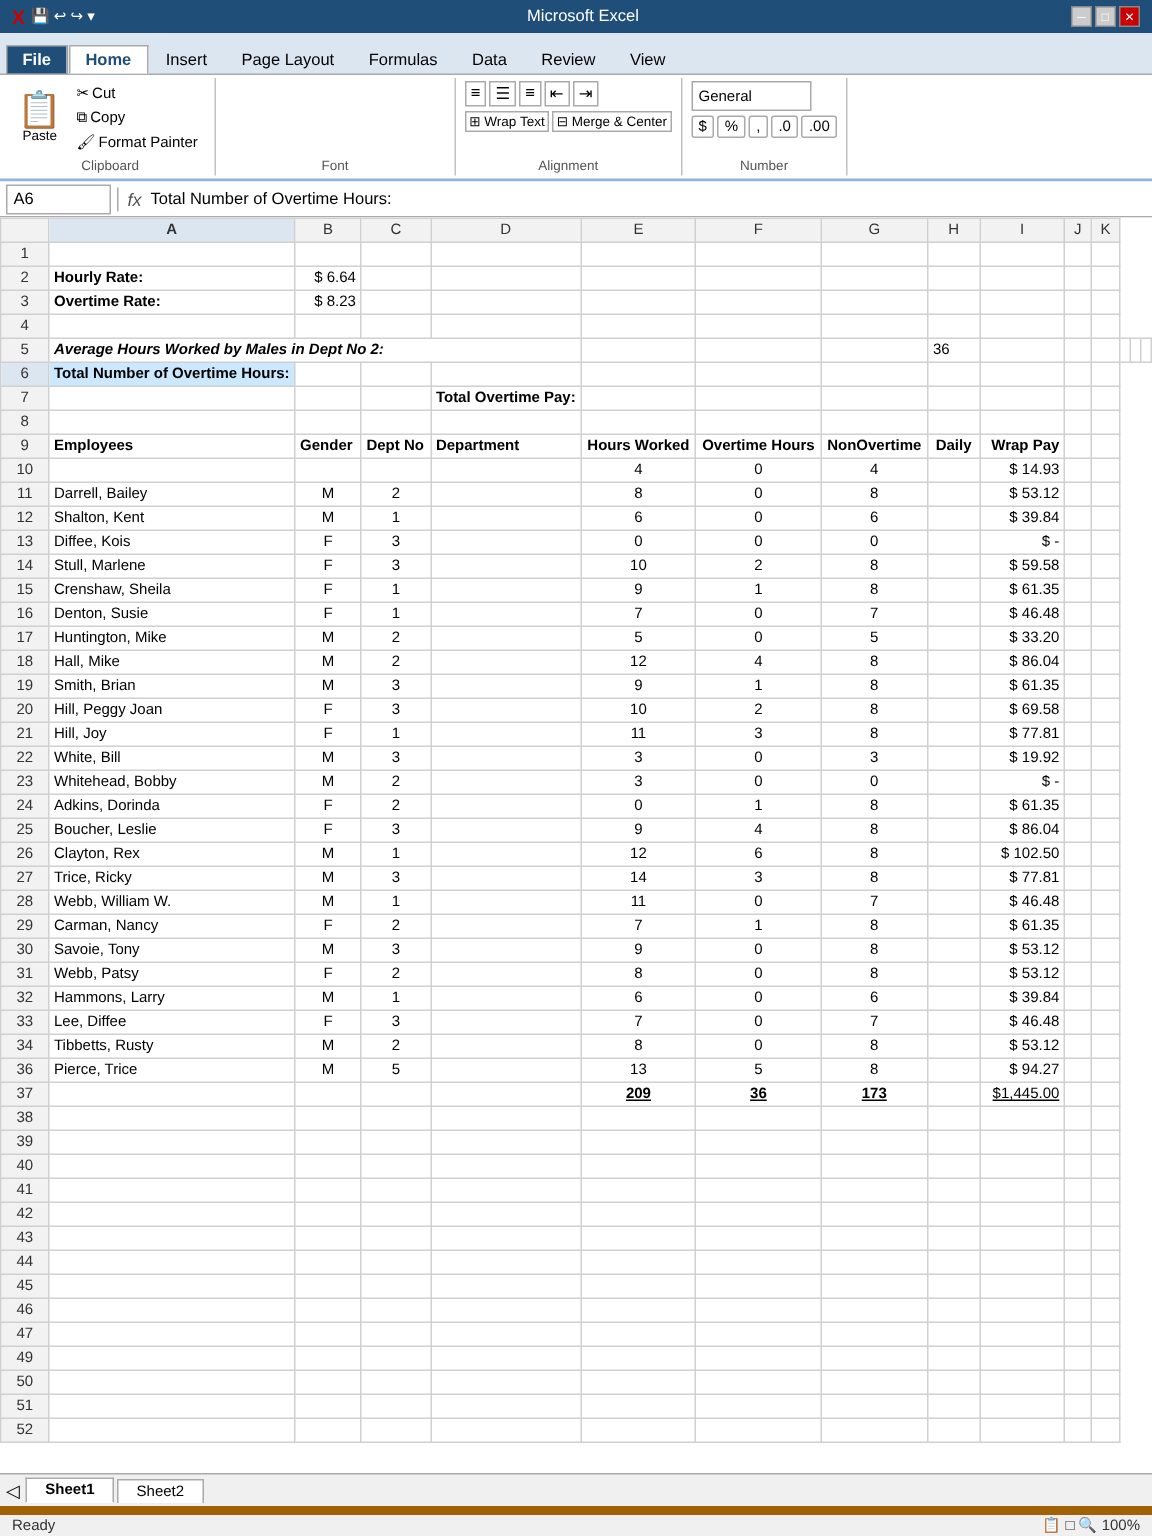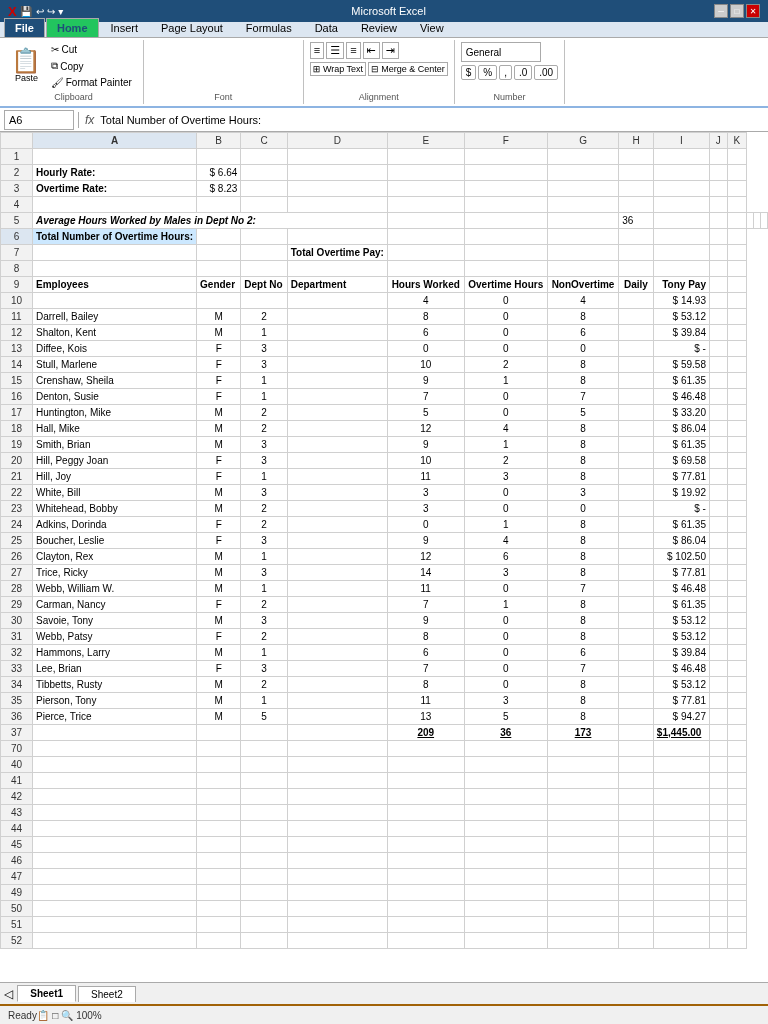--- a/index.html
+++ b/index.html
@@ -8,23 +8,23 @@
     
     .excel-window { width: 768px; height: 1024px; background: #f0f0f0; display: flex; flex-direction: column; }
 
     
     .title-bar { background: #1f4e79; color: white; padding: 3px 8px; font-size: 11px; display: flex; align-items: center; justify-content: space-between; height: 22px; }
     .title-bar-left { display: flex; align-items: center; gap: 4px; }
     .title-bar-controls { display: flex; gap: 2px; }
     .title-btn { width: 14px; height: 14px; border: 1px solid #888; background: #ccc; cursor: pointer; font-size: 8px; display: flex; align-items: center; justify-content: center; }
 
     
-    .ribbon-tabs { background: #dce6f1; display: flex; align-items: flex-end; padding: 0 4px; height: 16px; border-bottom: 1px solid #aaa; }
+    .ribbon-tabs { background: #dce6f1; display: flex; align-items: flex-end; padding: 0 4px; height: 28px; border-bottom: 1px solid #aaa; }
     .ribbon-tab { padding: 3px 10px; font-size: 11px; cursor: pointer; border: 1px solid transparent; border-bottom: none; margin-right: 1px; }
-    .ribbon-tab.active { background: #22c55e; border-color: #aaa; font-weight: bold; color: #1f4e79; }
+    .ribbon-tab.active { background: #ffffff; border-color: #aaa; font-weight: bold; color: #1f4e79; }
 
     
     .ribbon { background: white; border-bottom: 2px solid #8db4e2; display: flex; align-items: stretch; padding: 2px 4px; min-height: 70px; }
     .ribbon-group { display: flex; flex-direction: column; align-items: center; padding: 2px 6px; border-right: 1px solid #c0c0c0; min-width: 60px; }
     .ribbon-group-label { font-size: 9px; color: #555; margin-top: auto; padding-top: 2px; }
     .ribbon-group-content { display: flex; align-items: center; gap: 3px; flex: 1; }
     .ribbon-btn { display: flex; flex-direction: column; align-items: center; padding: 3px 4px; cursor: pointer; border: 1px solid transparent; border-radius: 2px; font-size: 9px; gap: 1px; }
     .ribbon-icon { width: 22px; height: 22px; display: flex; align-items: center; justify-content: center; font-size: 16px; }
     .ribbon-small-btns { display: flex; flex-direction: column; gap: 1px; }
     .ribbon-small-btn { padding: 1px 4px; cursor: pointer; font-size: 10px; border: 1px solid transparent; border-radius: 2px; display: flex; align-items: center; gap: 2px; }
@@ -55,21 +55,21 @@
     table.sheet th { background: #f2f2f2; text-align: center; font-weight: normal; color: #333; }
     table.sheet th.row-header { width: 32px; min-width: 32px; }
 
     table.sheet td { text-align: left; vertical-align: middle; }
     .selected-cell { background: #cce8ff !important; }
 
     
     .sheet-tabs { background: #f0f0f0; border-top: 1px solid #aaa; display: flex; align-items: center; padding: 2px 4px; height: 22px; }
     .sheet-tab { padding: 2px 12px; border: 1px solid #aaa; background: white; cursor: pointer; font-size: 10px; margin-right: 2px; border-bottom: none; }
     .sheet-tab.active { font-weight: bold; border-bottom: 1px solid white; }
-    .status-bar { background: #f0f0f0; border-top: 2px solid #a16207; padding: 2px 8px; font-size: 10px; color: #333; display: flex; height: 20px; align-items: center; }
+    .status-bar { background: #f0f0f0; border-top: 6px solid #a16207; padding: 2px 8px; font-size: 10px; color: #333; display: flex; justify-content: space-between; height: 20px; align-items: center; }
 
     .paste-icon { font-size: 24px; }
   </style>
 </head>
 <body>
 
 <div class="excel-window">
 
   <div class="title-bar">
     <div class="title-bar-left">
@@ -314,21 +314,21 @@
           <tr>
             <th class="row-header">9</th>
             <td style="font-weight: bold; font-size: 10px;">Employees</td>
             <td style="font-weight: bold; font-size: 10px;">Gender</td>
             <td style="font-weight: bold; font-size: 10px;">Dept No</td>
             <td style="font-weight: bold; font-size: 10px;">Department</td>
             <td style="font-weight: bold; font-size: 10px; text-align: center;">Hours Worked</td>
             <td style="font-weight: bold; font-size: 10px; text-align: center;">Overtime Hours</td>
             <td style="font-weight: bold; font-size: 10px; text-align: center;">NonOvertime</td>
             <td style="font-weight: bold; font-size: 10px; text-align: center;">Daily</td>
-            <td style="font-weight: bold; font-size: 10px; text-align: right;">Tony Pay</td>
+            <td style="font-weight: bold; font-size: 10px; text-align: right;">Wrap Pay</td>
             <td style="font-weight: bold; font-size: 10px;"></td>
             <td style="font-weight: bold; font-size: 10px;"></td>
           </tr>
           <tr>
             <th class="row-header">10</th>
             <td></td>
             <td style="text-align: center;"></td>
             <td style="text-align: center;"></td>
             <td></td>
             <td style="text-align: center;">4</td>
@@ -642,21 +642,21 @@
             <td style="text-align: center;">6</td>
             <td style="text-align: center;">0</td>
             <td style="text-align: center;">6</td>
             <td style="text-align: center;"></td>
             <td style="text-align: right;">$ 39.84</td>
             <td></td>
             <td></td>
           </tr>
           <tr>
             <th class="row-header">33</th>
-            <td>Lee, Brian</td>
+            <td>Lee, Diffee</td>
             <td style="text-align: center;">F</td>
             <td style="text-align: center;">3</td>
             <td></td>
             <td style="text-align: center;">7</td>
             <td style="text-align: center;">0</td>
             <td style="text-align: center;">7</td>
             <td style="text-align: center;"></td>
             <td style="text-align: right;">$ 46.48</td>
             <td></td>
             <td></td>
@@ -665,34 +665,20 @@
             <th class="row-header">34</th>
             <td>Tibbetts, Rusty</td>
             <td style="text-align: center;">M</td>
             <td style="text-align: center;">2</td>
             <td></td>
             <td style="text-align: center;">8</td>
             <td style="text-align: center;">0</td>
             <td style="text-align: center;">8</td>
             <td style="text-align: center;"></td>
             <td style="text-align: right;">$ 53.12</td>
-            <td></td>
-            <td></td>
-          </tr>
-          <tr>
-            <th class="row-header">35</th>
-            <td>Pierson, Tony</td>
-            <td style="text-align: center;">M</td>
-            <td style="text-align: center;">1</td>
-            <td></td>
-            <td style="text-align: center;">11</td>
-            <td style="text-align: center;">3</td>
-            <td style="text-align: center;">8</td>
-            <td style="text-align: center;"></td>
-            <td style="text-align: right;">$ 77.81</td>
             <td></td>
             <td></td>
           </tr>
           <tr>
             <th class="row-header">36</th>
             <td>Pierce, Trice</td>
             <td style="text-align: center;">M</td>
             <td style="text-align: center;">5</td>
             <td></td>
             <td style="text-align: center;">13</td>
@@ -706,26 +692,40 @@
           <tr>
             <th class="row-header">37</th>
             <td style="font-weight: bold;"></td>
             <td style="font-weight: bold; text-align: center;"></td>
             <td style="font-weight: bold; text-align: center;"></td>
             <td style="font-weight: bold;"></td>
             <td style="text-align: center; font-weight: bold; text-decoration: underline;">209</td>
             <td style="text-align: center; font-weight: bold; text-decoration: underline;">36</td>
             <td style="text-align: center; font-weight: bold; text-decoration: underline;">173</td>
             <td style="text-align: center; font-weight: bold;"></td>
-            <td style="text-align: left; font-weight: bold; text-decoration: underline;">$1,445.00</td>
+            <td style="text-align: right; font-weight: normal; text-decoration: underline;">$1,445.00</td>
             <td style="font-weight: bold;"></td>
             <td style="font-weight: bold;"></td>
           </tr>
           <tr>
-            <th class="row-header">70</th>
+            <th class="row-header">38</th>
+            <td></td>
+            <td style="text-align: center;"></td>
+            <td style="text-align: center;"></td>
+            <td></td>
+            <td style="text-align: center;"></td>
+            <td style="text-align: center;"></td>
+            <td style="text-align: center;"></td>
+            <td style="text-align: center;"></td>
+            <td style="text-align: right;"></td>
+            <td></td>
+            <td></td>
+          </tr>
+          <tr>
+            <th class="row-header">39</th>
             <td></td>
             <td style="text-align: center;"></td>
             <td style="text-align: center;"></td>
             <td></td>
             <td style="text-align: center;"></td>
             <td style="text-align: center;"></td>
             <td style="text-align: center;"></td>
             <td style="text-align: center;"></td>
             <td style="text-align: right;"></td>
             <td></td>

